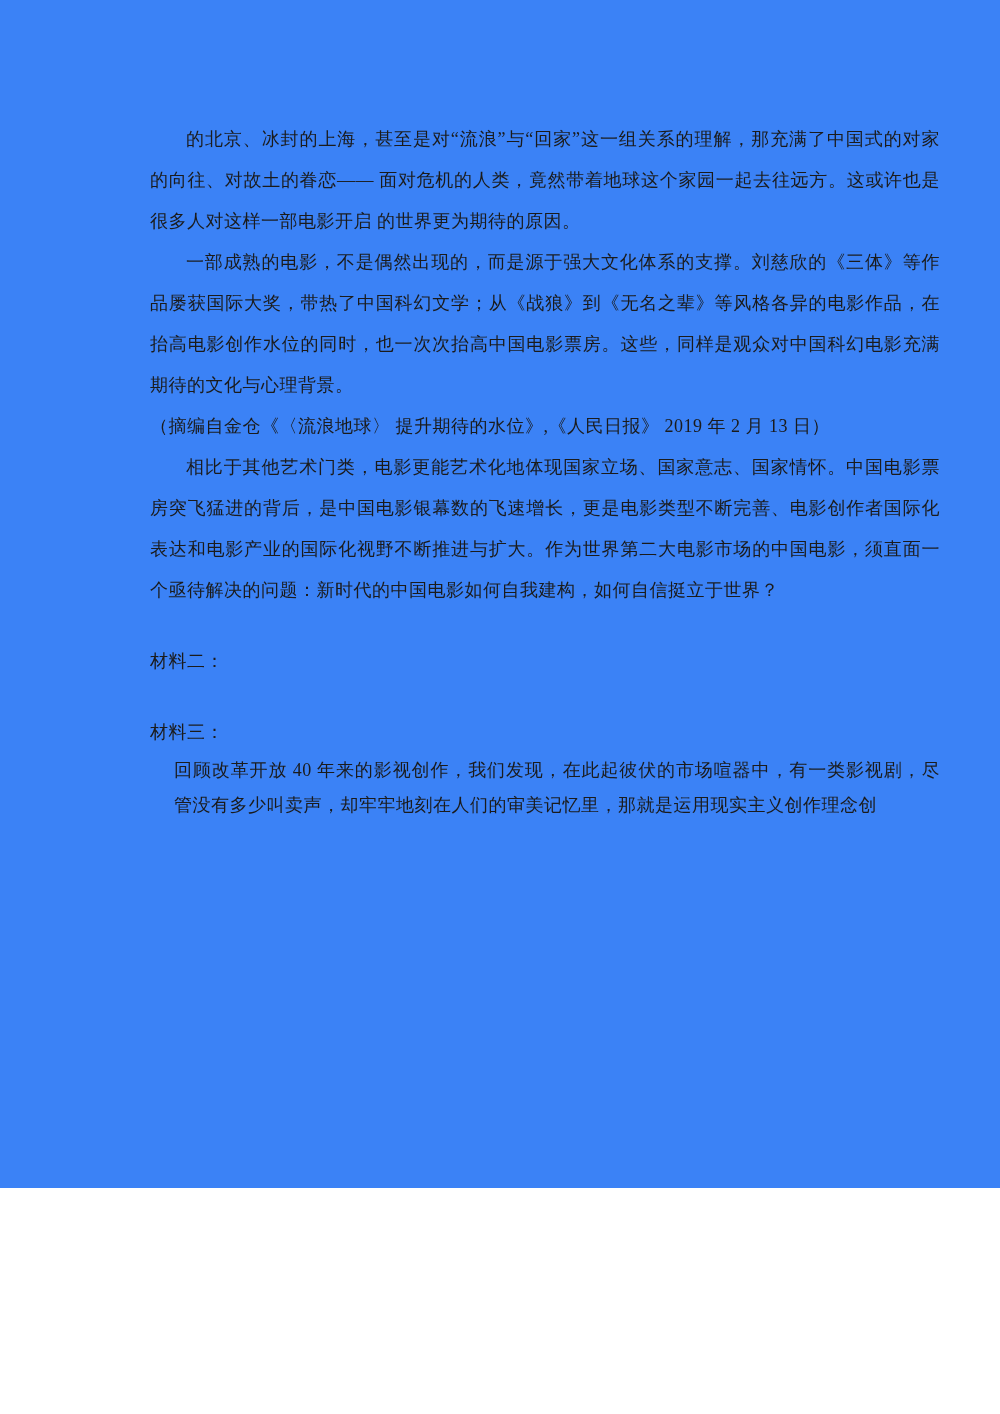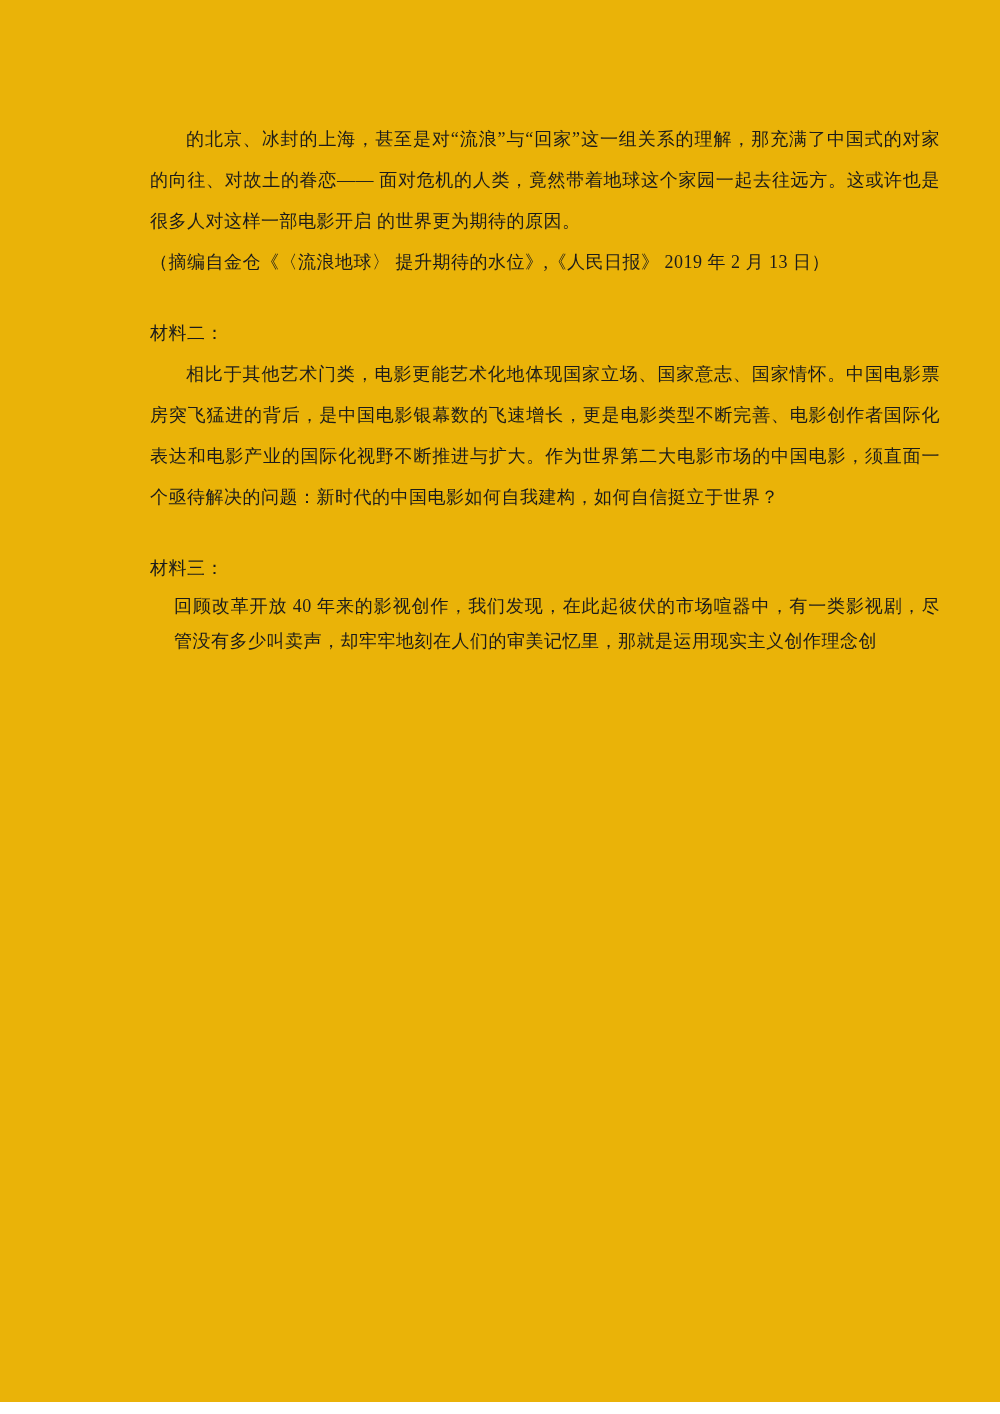--- a/index.html
+++ b/index.html
@@ -10,23 +10,23 @@
   body {
     width: 1000px;
     height: 1414px;
     font-family: "Liberation Serif", "DejaVu Serif", serif;
     color: #1b1b1b;
     overflow: hidden;
   }
   .page {
     box-sizing: border-box;
     width: 1000px;
-    height: 1402px;
+    height: 1188px;
     padding: 119px 60px 40px 150px;
-    background: #eab308;
+    background: #3b82f6;
   }
   p.body {
     margin: 0;
     font-size: 18px;
     line-height: 41px;
     text-align: justify;
     text-justify: inter-ideograph;
     letter-spacing: 0.5px;
     word-break: break-all;
   }
@@ -46,27 +46,28 @@
     margin-left: 24px;
   }
 </style>
 </head>
 <body>
 
 <div class="page">
 
   <p class="body indent">的北京、冰封的上海，甚至是对“流浪”与“回家”这一组关系的理解，那充满了中国式的对家的向往、对故土的眷恋—— 面对危机的人类，竟然带着地球这个家园一起去往远方。这或许也是很多人对这样一部电影开启 的世界更为期待的原因。</p>
 
+  <p class="body indent">一部成熟的电影，不是偶然出现的，而是源于强大文化体系的支撑。刘慈欣的《三体》等作品屡获国际大奖，带热了中国科幻文学；从《战狼》到《无名之辈》等风格各异的电影作品，在抬高电影创作水位的同时，也一次次抬高中国电影票房。这些，同样是观众对中国科幻电影充满期待的文化与心理背景。</p>
 
 
   <p class="body citation">（摘编自金仓《〈流浪地球〉 提升期待的水位》,《人民日报》 2019 年 2 月 13 日）</p>
 
+  <p class="body indent">相比于其他艺术门类，电影更能艺术化地体现国家立场、国家意志、国家情怀。中国电影票房突飞猛进的背后，是中国电影银幕数的飞速增长，更是电影类型不断完善、电影创作者国际化表达和电影产业的国际化视野不断推进与扩大。作为世界第二大电影市场的中国电影，须直面一个亟待解决的问题：新时代的中国电影如何自我建构，如何自信挺立于世界？</p>
+
   <p class="body heading">材料二：</p>
-
-  <p class="body indent">相比于其他艺术门类，电影更能艺术化地体现国家立场、国家意志、国家情怀。中国电影票房突飞猛进的背后，是中国电影银幕数的飞速增长，更是电影类型不断完善、电影创作者国际化表达和电影产业的国际化视野不断推进与扩大。作为世界第二大电影市场的中国电影，须直面一个亟待解决的问题：新时代的中国电影如何自我建构，如何自信挺立于世界？</p>
 
 
 
   <p class="body heading">材料三：</p>
 
   <p class="body m3para">回顾改革开放 40 年来的影视创作，我们发现，在此起彼伏的市场喧器中，有一类影视剧，尽管没有多少叫卖声，却牢牢地刻在人们的审美记忆里，那就是运用现实主义创作理念创</p>
 
 </div>
 
 </body></html>

